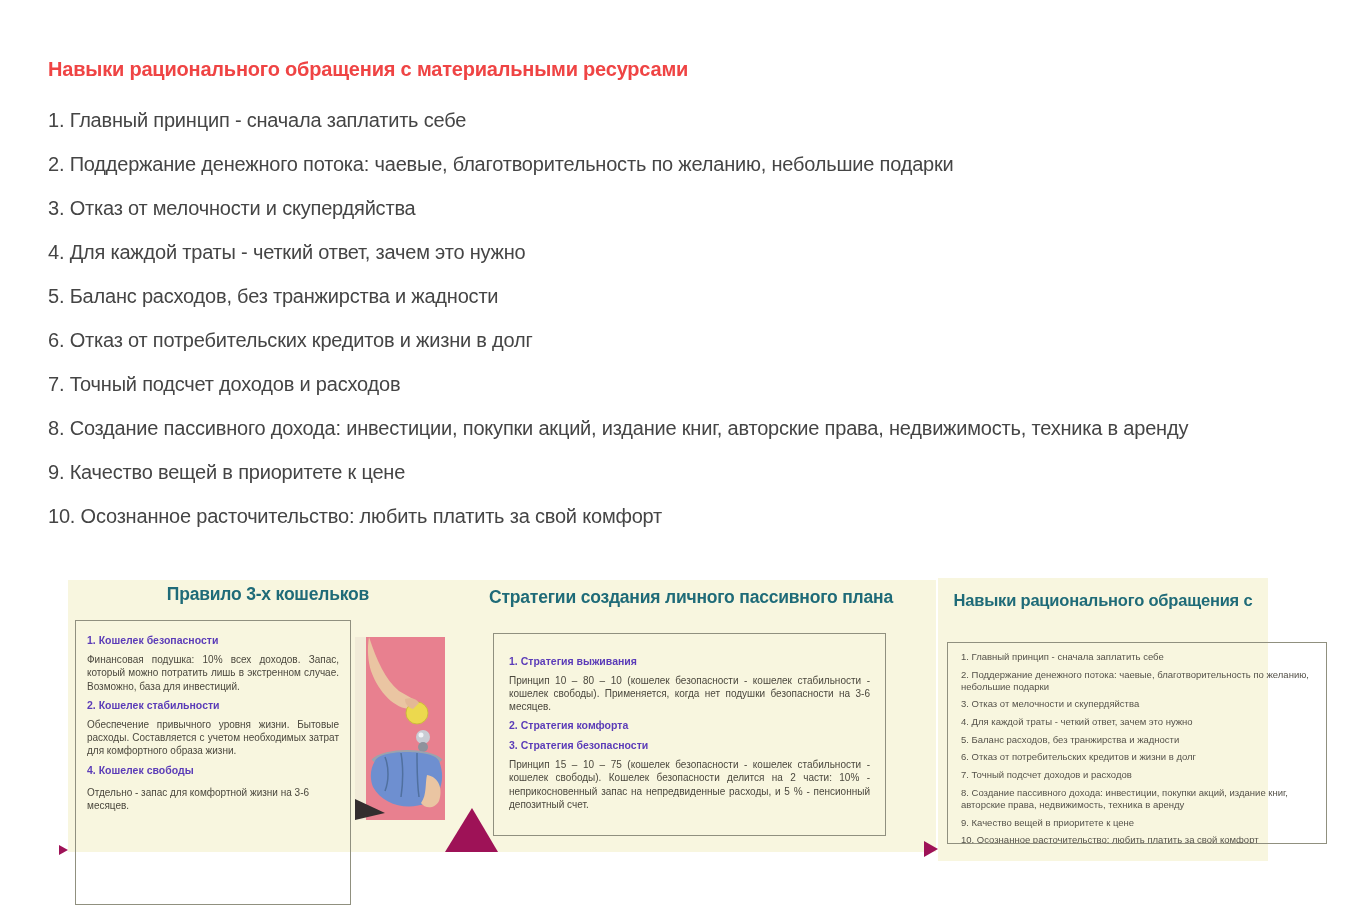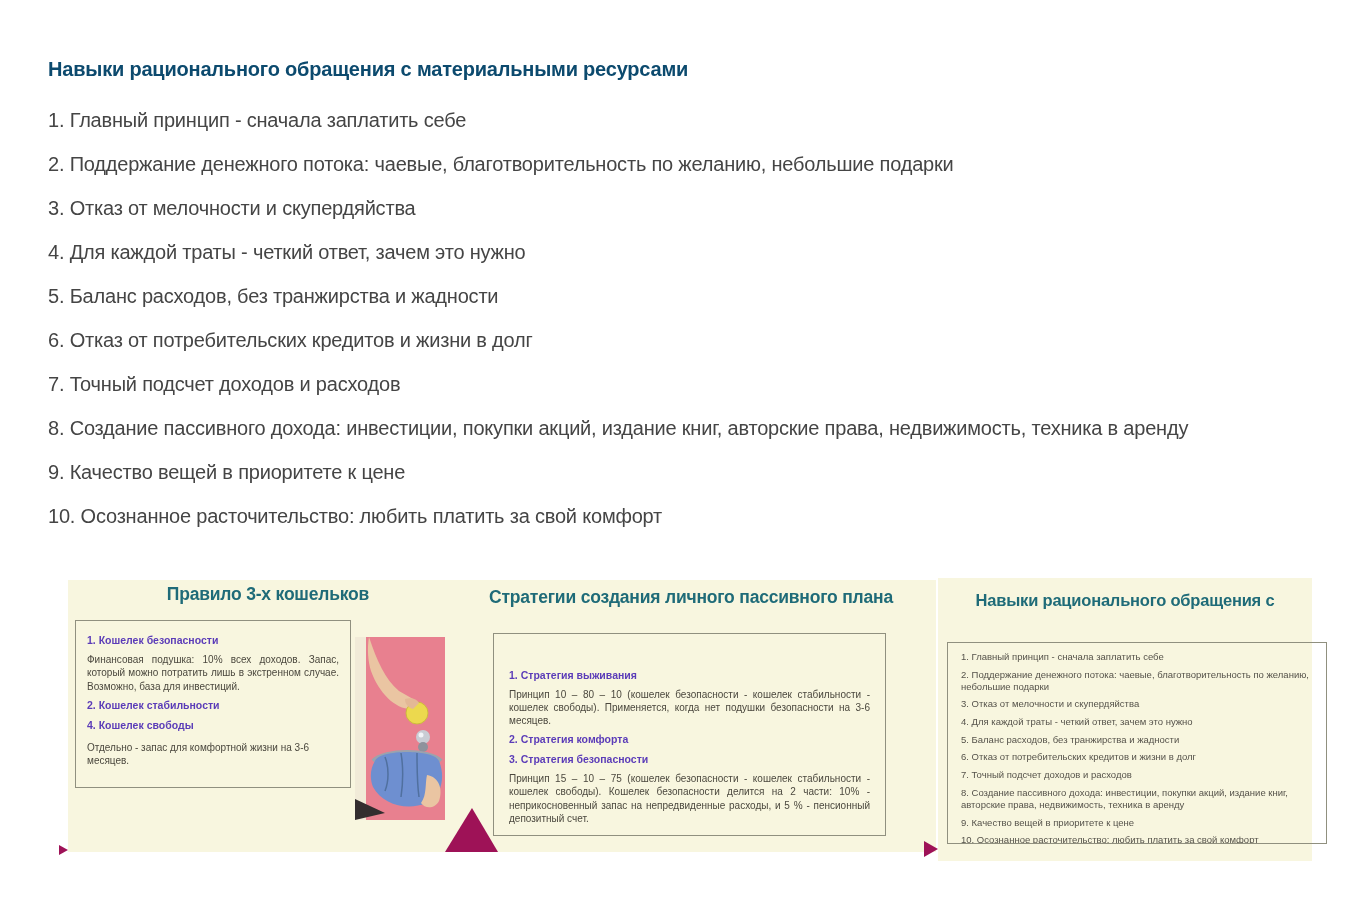--- a/index.html
+++ b/index.html
@@ -5,36 +5,36 @@
   :root{
     --cream:#f8f6df; --teal:#1f6b78; --purple:#5b3cb8; --maroon:#9e1257;
     --text_dark:#3f3f3f; --panel_text:#4b483e; --border:#90907f;
   }
   *{box-sizing:border-box; margin:0; padding:0;}
   html,body{width:1360px; height:923px; background:#ffffff; overflow:hidden;}
   body{font-family:"Liberation Sans", sans-serif; color:var(--text_dark); position:relative;}
 
   
   .doc{position:absolute; left:48px; top:58px; width:1165px;}
-  .doc-title{font-size:20px; font-weight:bold; color:#0c4a6e; letter-spacing:-0.2px; margin-bottom:21px;}
+  .doc-title{font-size:20px; font-weight:bold; color:#ef4444; letter-spacing:-0.2px; margin-bottom:21px;}
   .doc-item{font-size:20px; line-height:1.8; letter-spacing:-0.2px; color:#454545; margin-bottom:8px;}
 
   
   .figure{position:absolute; left:48px; top:580px; width:1272px; height:283px;margin-left:20px;}
   .poster{position:absolute; background:var(--cream);}
   .poster-left{left:0; top:0; width:868px; height:272px;}
-  .poster-right{left:870px; top:-2px; width:374px; height:283px;}
+  .poster-right{left:870px; top:-2px; width:330px; height:283px;}
 
   .poster-title{position:absolute; font-weight:bold; color:var(--teal); font-size:17.5px; text-align:center; letter-spacing:-0.2px;}
   .t-wallets{left:0; top:4px; width:400px;}
   .t-strategies{left:373px; top:7px; width:500px;}
 
   .panel{position:absolute; border:1px solid var(--border); overflow:hidden; text-align:justify; color:var(--panel_text);}
-  .panel-wallets{left:7px; top:40px; width:276px; height:168px; padding:7px 11px; font-size:10px; line-height:1.33;}
-  .panel-strategies{left:425px; top:53px; width:393px; height:203px; padding:29px 15px; font-size:10px; line-height:1.32;}
+  .panel-wallets{left:7px; top:40px; width:276px; height:285px; padding:7px 11px; font-size:10px; line-height:1.33;}
+  .panel-strategies{left:425px; top:53px; width:393px; height:203px; padding:15px 15px; font-size:10px; line-height:1.32;}
   .sec-h{color:var(--purple); font-weight:bold; font-size:10.5px; margin:6px 0 5px; text-align:left;}
   .sec-b{margin-bottom:2px;}
   .panel-footer{margin-top:8px; text-align:left;}
 
   .photo{position:absolute; left:287px; top:57px; width:90px; height:183px;}
 
   .tri-up{position:absolute; left:377px; top:228px; width:0; height:0;
           border-left:27px solid transparent; border-right:26px solid transparent;
           border-bottom:44px solid var(--maroon);}
   .corner-sliver{position:absolute; left:-9px; top:265px; width:0; height:0;
@@ -86,20 +86,21 @@
     <div class="panel panel-wallets">
       <div>
 
           <div class="sec">
             <div class="sec-h">1. Кошелек безопасности</div>
             <div class="sec-b">Финансовая подушка: 10% всех доходов. Запас, который можно потратить лишь в экстренном случае. Возможно, база для инвестиций.</div>
           </div>
 
           <div class="sec">
             <div class="sec-h">2. Кошелек стабильности</div>
+            <div class="sec-b">Обеспечение привычного уровня жизни. Бытовые расходы. Составляется с учетом необходимых затрат для комфортного образа жизни.</div>
           </div>
 
           <div class="sec">
             <div class="sec-h">4. Кошелек свободы</div>
           </div>
         </div>
       <div class="sec-b panel-footer">Отдельно - запас для комфортной жизни на 3-6 месяцев.</div>
     </div>
 
     <svg class="photo" viewBox="0 0 90 183" xmlns="http://www.w3.org/2000/svg">

